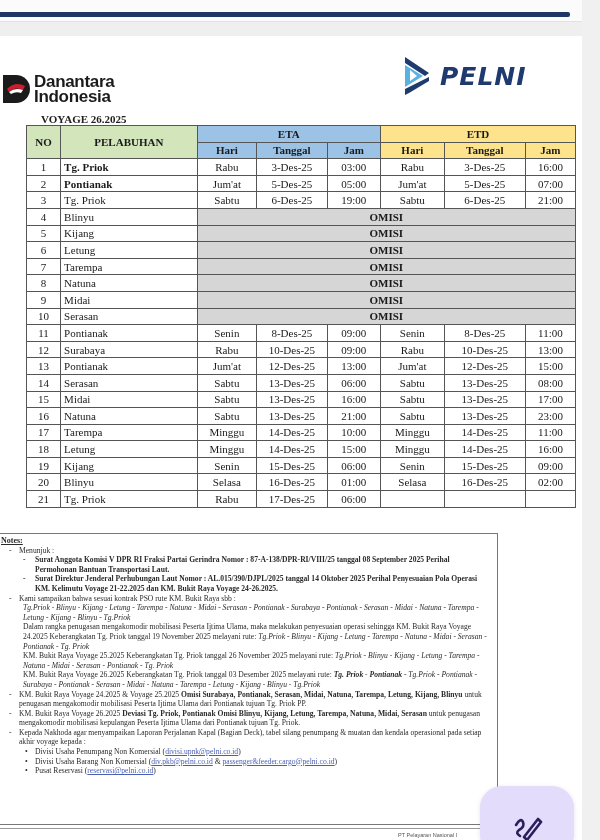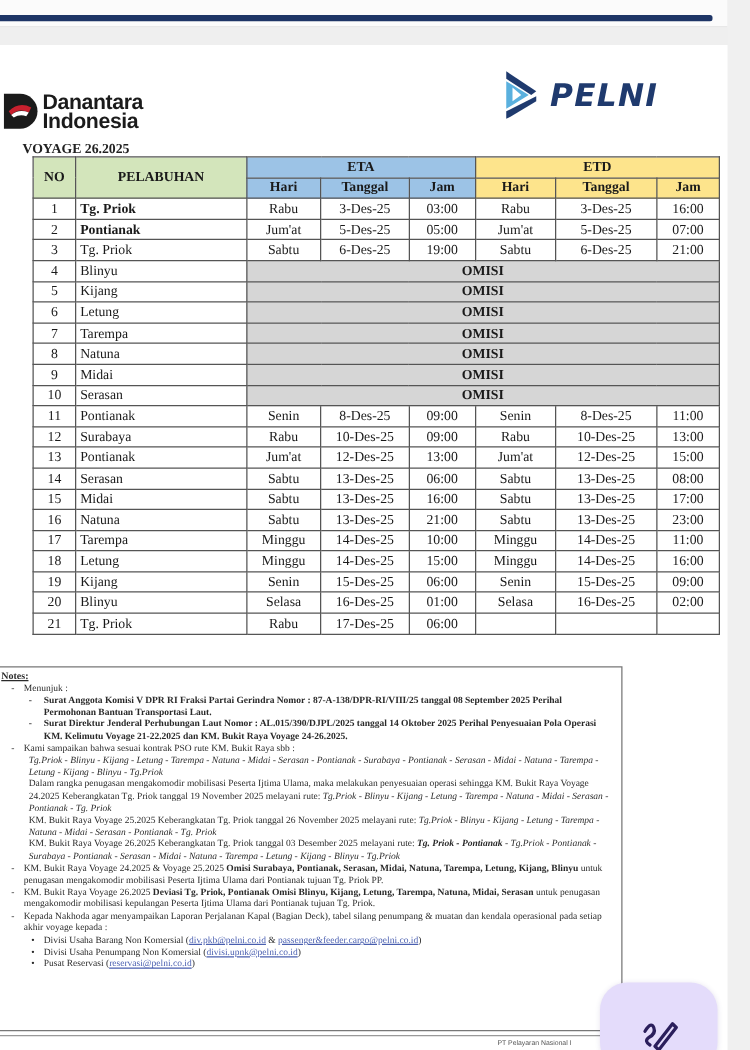--- a/index.html
+++ b/index.html
@@ -15,21 +15,21 @@
   .page { position: absolute; left: 0; top: 36px; width: 582px; height: 804px; background: #ffffff; }
 
   
   .logo-dan { position: absolute; left: 3px; top: 74px; display: flex; gap: 3px; }
   .dan-mark { width: 28px; height: 30px; }
   .dan-text { font-family: "Liberation Sans", sans-serif; font-weight: bold; font-size: 17px; line-height: 15px; color: #1b1b1b; letter-spacing: -0.3px; }
   .logo-pelni { position: absolute; left: 402px; top: 55px; display: flex; align-items: center; gap: 8px; font-style: italic; }
   .pelni-mark { width: 30px; height: 42px; }
   .pelni-text { font-family: "DejaVu Sans", sans-serif; font-weight: bold; font-size: 25px; color: #1f3a6e; letter-spacing: 1px; }
 
-  .voyage-title { position: absolute; left: 18px; top: 113px; font-weight: bold; font-size: 11px; color: #222; }
+  .voyage-title { position: absolute; left: 41px; top: 113px; font-weight: bold; font-size: 11px; color: #222; }
 
   
   table.sched { position: absolute; left: 26px; top: 125px; width: 550px; border-collapse: collapse; font-size: 11px; }
   table.sched td, table.sched th { border: 1px solid #555; height: 16.6px; padding: 0 3px; white-space: nowrap; }
   table.sched th { font-weight: bold; font-size: 11px; }
   .h-green { background: #d3e5bb; }
   .h-blue { background: #9cc3e6; }
   .h-yellow { background: #fde48c; }
   .c { text-align: center; }
   .port-bold { font-weight: bold; }
@@ -305,22 +305,22 @@
   <div class="subdash">Surat Anggota Komisi V DPR RI Fraksi Partai Gerindra Nomor : 87-A-138/DPR-RI/VIII/25 tanggal 08 September 2025 Perihal Permohonan Bantuan Transportasi Laut.</div>
   <div class="subdash">Surat Direktur Jenderal Perhubungan Laut Nomor : AL.015/390/DJPL/2025 tanggal 14 Oktober 2025 Perihal Penyesuaian Pola Operasi KM. Kelimutu Voyage 21-22.2025 dan KM. Bukit Raya Voyage 24-26.2025.</div>
   <div class="dash">Kami sampaikan bahwa sesuai kontrak PSO rute KM. Bukit Raya sbb :</div>
   <div class="indent it">Tg.Priok - Blinyu - Kijang - Letung - Tarempa - Natuna - Midai - Serasan - Pontianak - Surabaya - Pontianak - Serasan - Midai - Natuna - Tarempa - Letung - Kijang - Blinyu - Tg.Priok</div>
   <div class="indent"><span>Dalam rangka penugasan mengakomodir mobilisasi Peserta Ijtima Ulama, maka melakukan penyesuaian operasi sehingga KM. Bukit Raya Voyage 24.2025 Keberangkatan Tg. Priok  tanggal 19 November 2025 melayani rute: </span><span class="it">Tg.Priok - Blinyu - Kijang - Letung - Tarempa - Natuna - Midai - Serasan - Pontianak - Tg. Priok</span></div>
   <div class="indent"><span>KM. Bukit Raya Voyage 25.2025 Keberangkatan Tg. Priok tanggal 26 November 2025 melayani rute: </span><span class="it">Tg.Priok - Blinyu - Kijang - Letung - Tarempa - Natuna - Midai - Serasan - Pontianak - Tg. Priok</span></div>
   <div class="indent"><span>KM. Bukit Raya Voyage 26.2025 Keberangkatan Tg. Priok tanggal 03 Desember 2025 melayani rute: </span><span class="it b">Tg. Priok - Pontianak</span><span class="it"> - Tg.Priok - Pontianak - Surabaya - Pontianak - Serasan - Midai - Natuna - Tarempa - Letung - Kijang - Blinyu - Tg.Priok</span></div>
   <div class="dash"><span>KM. Bukit Raya Voyage 24.2025 &amp; Voyage 25.2025 </span><span class="b">Omisi Surabaya, Pontianak, Serasan, Midai, Natuna, Tarempa, Letung, Kijang, Blinyu</span><span> untuk penugasan mengakomodir mobilisasi Peserta Ijtima Ulama dari Pontianak tujuan Tg. Priok PP.</span></div>
   <div class="dash"><span>KM. Bukit Raya Voyage 26.2025 </span><span class="b">Deviasi Tg. Priok, Pontianak Omisi Blinyu, Kijang, Letung, Tarempa, Natuna, Midai, Serasan</span><span> untuk penugasan mengakomodir mobilisasi kepulangan Peserta Ijtima Ulama dari Pontianak tujuan Tg. Priok.</span></div>
   <div class="dash">Kepada Nakhoda agar menyampaikan Laporan Perjalanan Kapal (Bagian Deck), tabel silang penumpang &amp; muatan dan kendala operasional pada setiap akhir voyage kepada :</div>
+  <div class="bullet"><span>Divisi Usaha Penumpang Non Komersial (</span><span class="link">divisi.upnk@pelni.co.id</span><span>)</span></div>
   <div class="bullet"><span>Divisi Usaha Barang Non Komersial (</span><span class="link">div.pkb@pelni.co.id</span><span> &amp; </span><span class="link">passenger&amp;feeder.cargo@pelni.co.id</span><span>)</span></div>
-  <div class="bullet"><span>Divisi Usaha Penumpang Non Komersial (</span><span class="link">divisi.upnk@pelni.co.id</span><span>)</span></div>
   <div class="bullet"><span>Pusat Reservasi (</span><span class="link">reservasi@pelni.co.id</span><span>)</span></div>
 </div>
 
 <div class="footer-rule"></div>
 <div class="footer-text">PT Pelayaran Nasional I</div>
 
 <div class="fab">
   <svg width="30" height="30" viewBox="0 0 30 30">
     <path d="M3 12 Q8 4 10 9 Q12 14 6 17 Q2 20 7 23" fill="none" stroke="#2b1f5c" stroke-width="2.6" stroke-linecap="round"></path>
     <path d="M11 24 L25 6 L28 9 L14 27 Z" fill="none" stroke="#2b1f5c" stroke-width="2.6" stroke-linejoin="round"></path>

